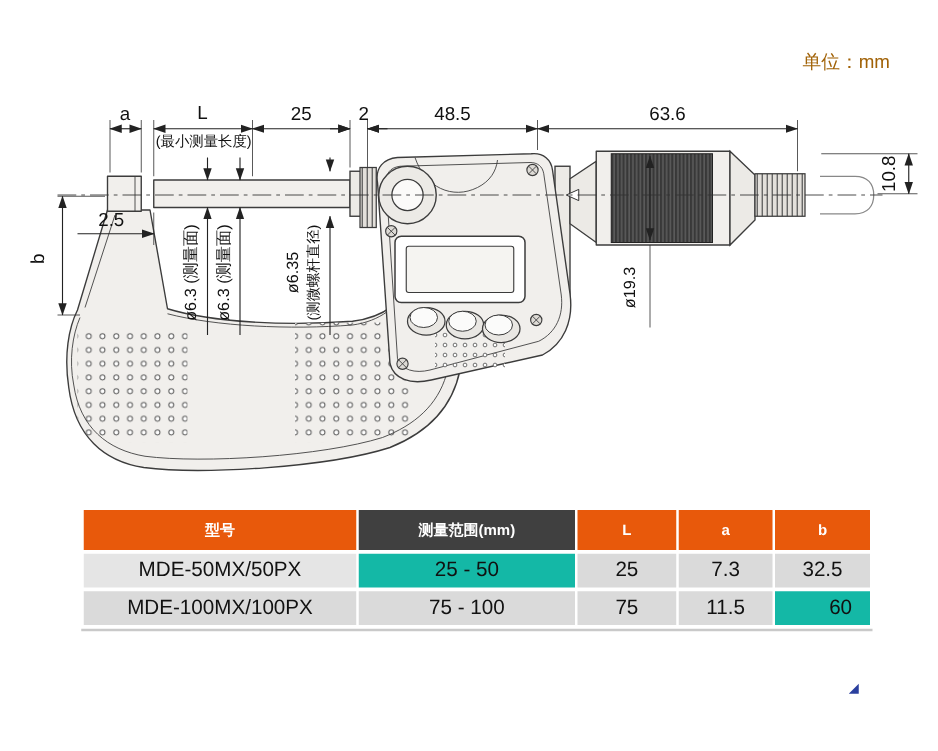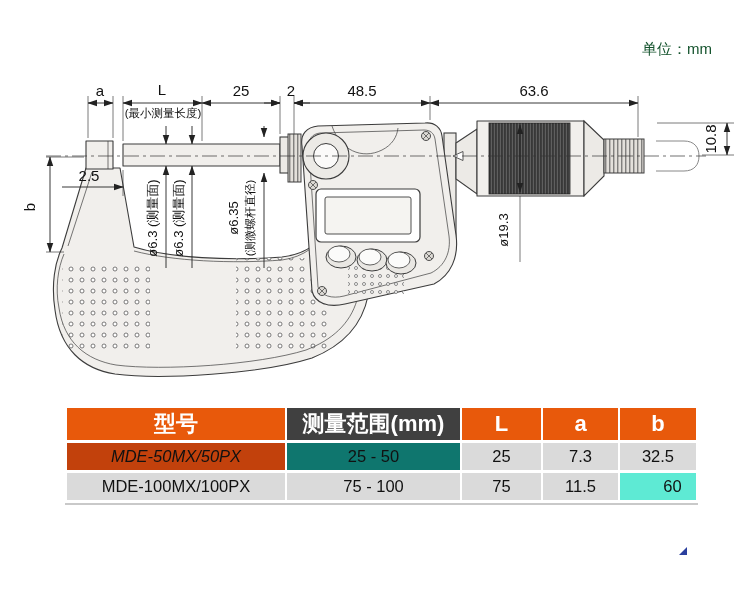--- a/index.html
+++ b/index.html
@@ -1,38 +1,38 @@
 <!DOCTYPE html>
 <html><head>
 <meta charset="utf-8">
 <style>
   html,body { margin:0; padding:0; background:#ffffff; }
   body { width:750px; height:601px; position:relative; overflow:hidden;
          font-family:"Liberation Sans", sans-serif; }
 
   
-  .unit-note { position:absolute; top:40px; right:38px; font-size:15px; color:#14532d; }
+  .unit-note { position:absolute; top:40px; right:38px; font-size:15px; color:#a16207; }
 
   
   #drawing { position:absolute; left:0; top:0; }
   .part   { fill:#f1efec; stroke:#3c3c3c; stroke-width:1.1; stroke-linejoin:round; }
   .part2  { fill:#eceae6; stroke:#3c3c3c; stroke-width:1.1; }
   .inner  { fill:none; stroke:#3c3c3c; stroke-width:0.7; }
   .dim    { stroke:#222; stroke-width:0.9; fill:none; }
   .ext    { stroke:#333; stroke-width:0.65; fill:none; }
   .lbl    { font-size:15px; fill:#111; }
   .lblS   { font-size:11.5px; fill:#111; }
   .lblM   { font-size:13px; fill:#111; }
   .cline  { stroke:#333; stroke-width:0.7; stroke-dasharray:15 4 3 4; }
 
   
   .spec-wrap { position:absolute; left:65px; top:405px; width:621px; }
   table.spec { width:621px; border-collapse:separate; border-spacing:2px 3px;
                table-layout:fixed; border-bottom:2px solid #c9c9c9; }
-  table.spec th { font-size:22px; font-weight:bold; color:#fff; height:30px; text-align:center; }
+  table.spec th { font-size:12px; font-weight:bold; color:#fff; height:30px; text-align:center; }
   table.spec td { font-size:16.5px; color:#111; height:25px; text-align:center; }
   .corner-mark { position:absolute; left:614px; top:142px; width:0; height:0;
                  border-left:8px solid transparent; border-bottom:8px solid #2a3f9e; }
 </style>
 </head>
 <body>
 
 <div class="unit-note">单位：mm</div>
 
 <svg id="drawing" width="750" height="400" viewBox="0 0 750 400">
@@ -199,29 +199,29 @@
         <tr id="spec-head">
           <th style="background: rgb(232, 89, 11);">型号</th>
           <th style="background: #404040;">测量范围(mm)</th>
           <th style="background: rgb(232, 89, 11);">L</th>
           <th style="background: rgb(232, 89, 11);">a</th>
           <th style="background: rgb(232, 89, 11);">b</th>
         </tr>
       </thead>
     <tbody id="spec-body">
         <tr>
-          <td style="background: #c2410c; font-style: italic;">MDE-50MX/50PX</td>
-          <td style="background: #0f766e;">25 - 50</td>
+          <td style="background: #e5e5e5;">MDE-50MX/50PX</td>
+          <td style="background: #14b8a6;">25 - 50</td>
           <td style="background: rgb(218, 218, 218);">25</td>
           <td style="background: rgb(218, 218, 218);">7.3</td>
           <td style="background: rgb(218, 218, 218);">32.5</td>
         </tr>
         <tr>
           <td style="background: rgb(218, 218, 218); margin-left: 48px;">MDE-100MX/100PX</td>
           <td style="background: rgb(218, 218, 218);">75 - 100</td>
           <td style="background: rgb(218, 218, 218); margin-top: 20px;">75</td>
           <td style="background: rgb(218, 218, 218);">11.5</td>
-          <td style="background: #5eead4; padding-left: 30px;">60</td>
+          <td style="background: #14b8a6; padding-left: 30px;">60</td>
         </tr>
       </tbody>
   </table>
   <div class="corner-mark"></div>
 </div>
 
 </body></html>

